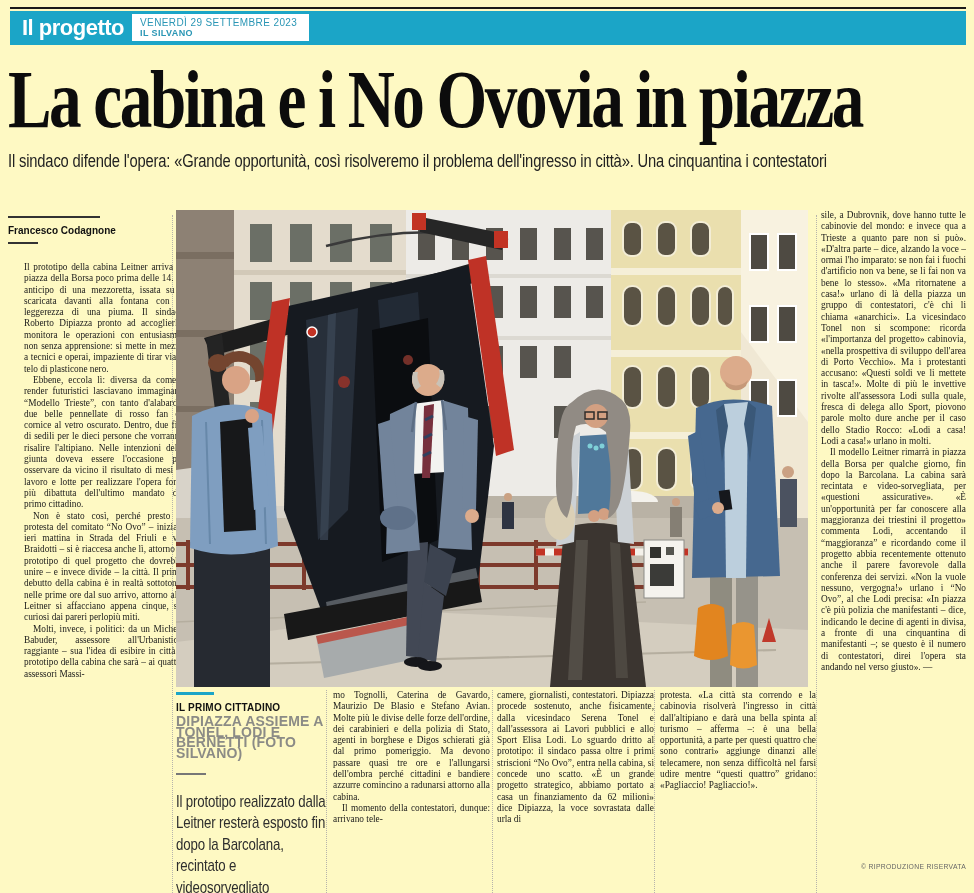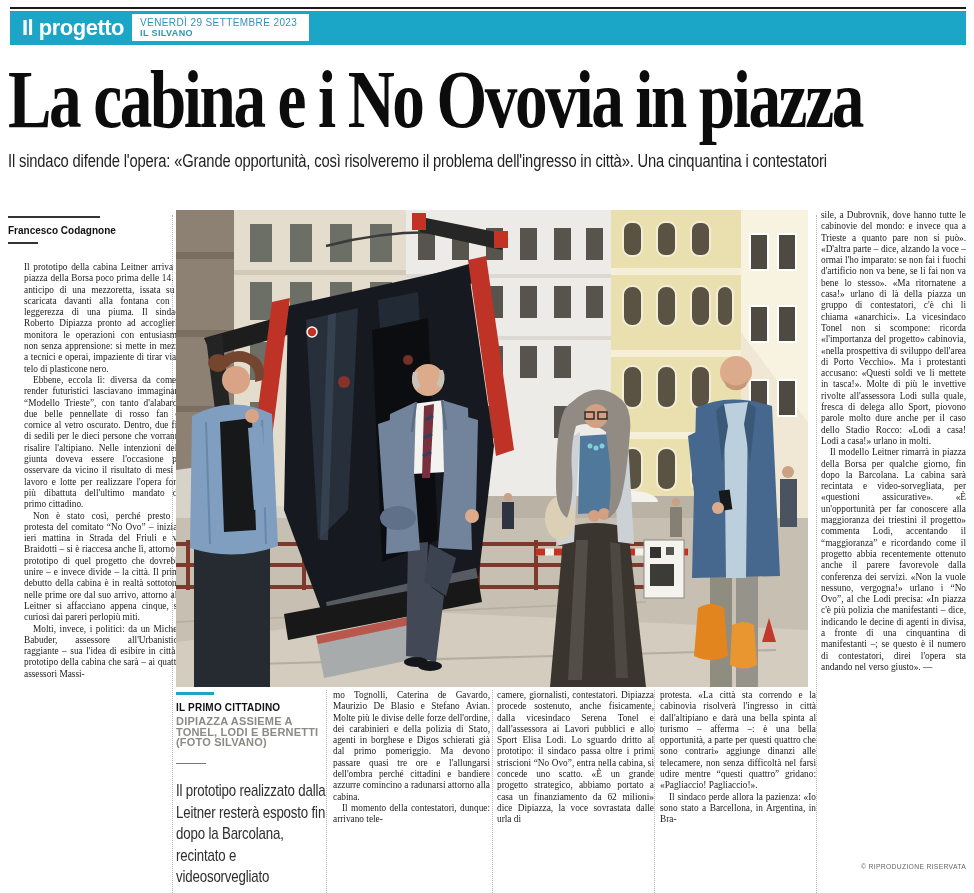--- a/index.html
+++ b/index.html
@@ -1,16 +1,16 @@
 <!DOCTYPE html>
 <html lang="it"><head>
 <meta charset="utf-8">
 <style>
   html,body{margin:0;padding:0;background:#e9e7e2;}
-  .page{position:relative;width:974px;height:893px;margin:0 auto;background:#ffffff;
+  .page{position:relative;width:974px;height:893px;margin:0 auto;background:#fef9c3;
         overflow:hidden;font-family:"Liberation Serif",serif;color:#1a1a1a;}
 
   .toprule{position:absolute;top:7px;left:10px;right:8px;height:2px;background:#1a1a1a;}
   .band{position:absolute;top:11px;left:10px;right:8px;height:34px;background:#1ba5c7;}
   .band-kicker{position:absolute;left:12px;top:4px;font-family:"Liberation Sans",sans-serif;
                font-weight:bold;font-size:22px;color:#fff;letter-spacing:-.5px;}
   .datebox{position:absolute;left:122px;top:3px;background:#fff;padding:3px 12px 3px 8px;}
   .dateline{font-family:"Liberation Sans",sans-serif;font-size:10px;color:#2a96b5;letter-spacing:.4px;}
   .masthead{font-family:"Liberation Sans",sans-serif;font-weight:bold;font-size:9px;color:#2a96b5;letter-spacing:.4px;}
 
@@ -41,21 +41,21 @@
   #vr4{left:492px;top:690px;height:203px;}
   #vr5{left:654px;top:690px;height:203px;}
 
   .photo{position:absolute;left:176px;top:210px;width:632px;height:477px;background:#cfc8bb;overflow:hidden;}
   .photo svg{display:block;}
 
   .capblock{position:absolute;left:176px;top:692px;width:148px;}
   .cap-rule{width:38px;height:3px;background:#1ba5c7;}
   .cap-kicker{font-family:"Liberation Sans",sans-serif;font-weight:bold;font-size:10px;color:#111;
               margin-top:7px;letter-spacing:.2px;}
-  .cap-text{font-family:"Liberation Sans",sans-serif;font-weight:bold;font-size:11px;color:#8b8b86;
+  .cap-text{font-family:"Liberation Sans",sans-serif;font-weight:bold;font-size:14px;color:#8b8b86;
             margin-top:3px;line-height:10.5px;letter-spacing:.2px;}
   .cap-div{width:30px;height:1.5px;background:#777;margin-top:15px;}
   .pullquote{margin-top:16px;width:192px;transform:scaleX(.78);transform-origin:0 0;
              font-family:"Liberation Sans",sans-serif;font-size:17px;line-height:21.5px;color:#2e2e2e;letter-spacing:-.2px;}
 
   .copyright{position:absolute;right:8px;top:863px;font-family:"Liberation Sans",sans-serif;
              font-size:6.8px;color:#666;letter-spacing:.3px;}
 </style>
 </head>
 <body>
@@ -359,21 +359,20 @@
     <p>mo Tognolli, Caterina de Gavardo, Maurizio De Blasio e Stefano Avian. Molte più le divise delle forze dell'ordine, dei carabinieri e della polizia di Stato, agenti in borghese e Digos schierati già dal primo pomeriggio. Ma devono passare quasi tre ore e l'allungarsi dell'ombra perché cittadini e bandiere azzurre comincino a radunarsi attorno alla cabina.</p>
     <p>Il momento della contestatori, dunque: arrivano tele-</p>
   </div>
 
   <div class="bodycol" id="col3">
     <p>camere, giornalisti, contestatori. Dipiazza procede sostenuto, anche fisicamente, dalla vicesindaco Serena Tonel e dall'assessora ai Lavori pubblici e allo Sport Elisa Lodi. Lo sguardo dritto al prototipo: il sindaco passa oltre i primi striscioni “No Ovo”, entra nella cabina, si concede uno scatto. «È un grande progetto strategico, abbiamo portato a casa un finanziamento da 62 milioni» dice Dipiazza, la voce sovrastata dalle urla di</p>
   </div>
 
   <div class="bodycol" id="col4">
     <p>protesta. «La città sta correndo e la cabinovia risolverà l'ingresso in città dall'altipiano e darà una bella spinta al turismo – afferma –: è una bella opportunità, a parte per questi quattro che sono contrari» aggiunge dinanzi alle telecamere, non senza difficoltà nel farsi udire mentre “questi quattro” gridano: «Pagliaccio! Pagliaccio!».</p>
-    <p>Il sindaco perde allora la pazienza: «Io sono stato a Barcellona, in Argentina, in Bra-</p>
   </div>
 
   <div class="bodycol" id="col5">
     <p>sile, a Dubrovnik, dove hanno tutte le cabinovie del mondo: e invece qua a Trieste a quanto pare non si può». «D'altra parte – dice, alzando la voce – ormai l'ho imparato: se non fai i fuochi d'artificio non va bene, se li fai non va bene lo stesso». «Ma ritornatene a casa!» urlano di là della piazza un gruppo di contestatori, c'è chi li chiama «anarchici». La vicesindaco Tonel non si scompone: ricorda «l'importanza del progetto» cabinovia, «nella prospettiva di sviluppo dell'area di Porto Vecchio». Ma i protestanti accusano: «Questi soldi ve li mettete in tasca!». Molte di più le invettive rivolte all'assessora Lodi sulla quale, fresca di delega allo Sport, piovono parole molto dure anche per il caso dello Stadio Rocco: «Lodi a casa! Lodi a casa!» urlano in molti.</p>
     <p>Il modello Leitner rimarrà in piazza della Borsa per qualche giorno, fin dopo la Barcolana. La cabina sarà recintata e video-sorvegliata, per «questioni assicurative». «È un'opportunità per far conoscere alla maggioranza dei triestini il progetto» commenta Lodi, accentando il “maggioranza” e ricordando come il progetto abbia recentemente ottenuto anche il parere favorevole dalla conferenza dei servizi. «Non la vuole nessuno, vergogna!» urlano i “No Ovo”, al che Lodi precisa: «In piazza c'è più polizia che manifestanti – dice, indicando le decine di agenti in divisa, a fronte di una cinquantina di manifestanti –; se questo è il numero di contestatori, direi l'opera sta andando nel verso giusto». —</p>
   </div>
 
   <div class="copyright">© RIPRODUZIONE RISERVATA</div>
 
 </div>

